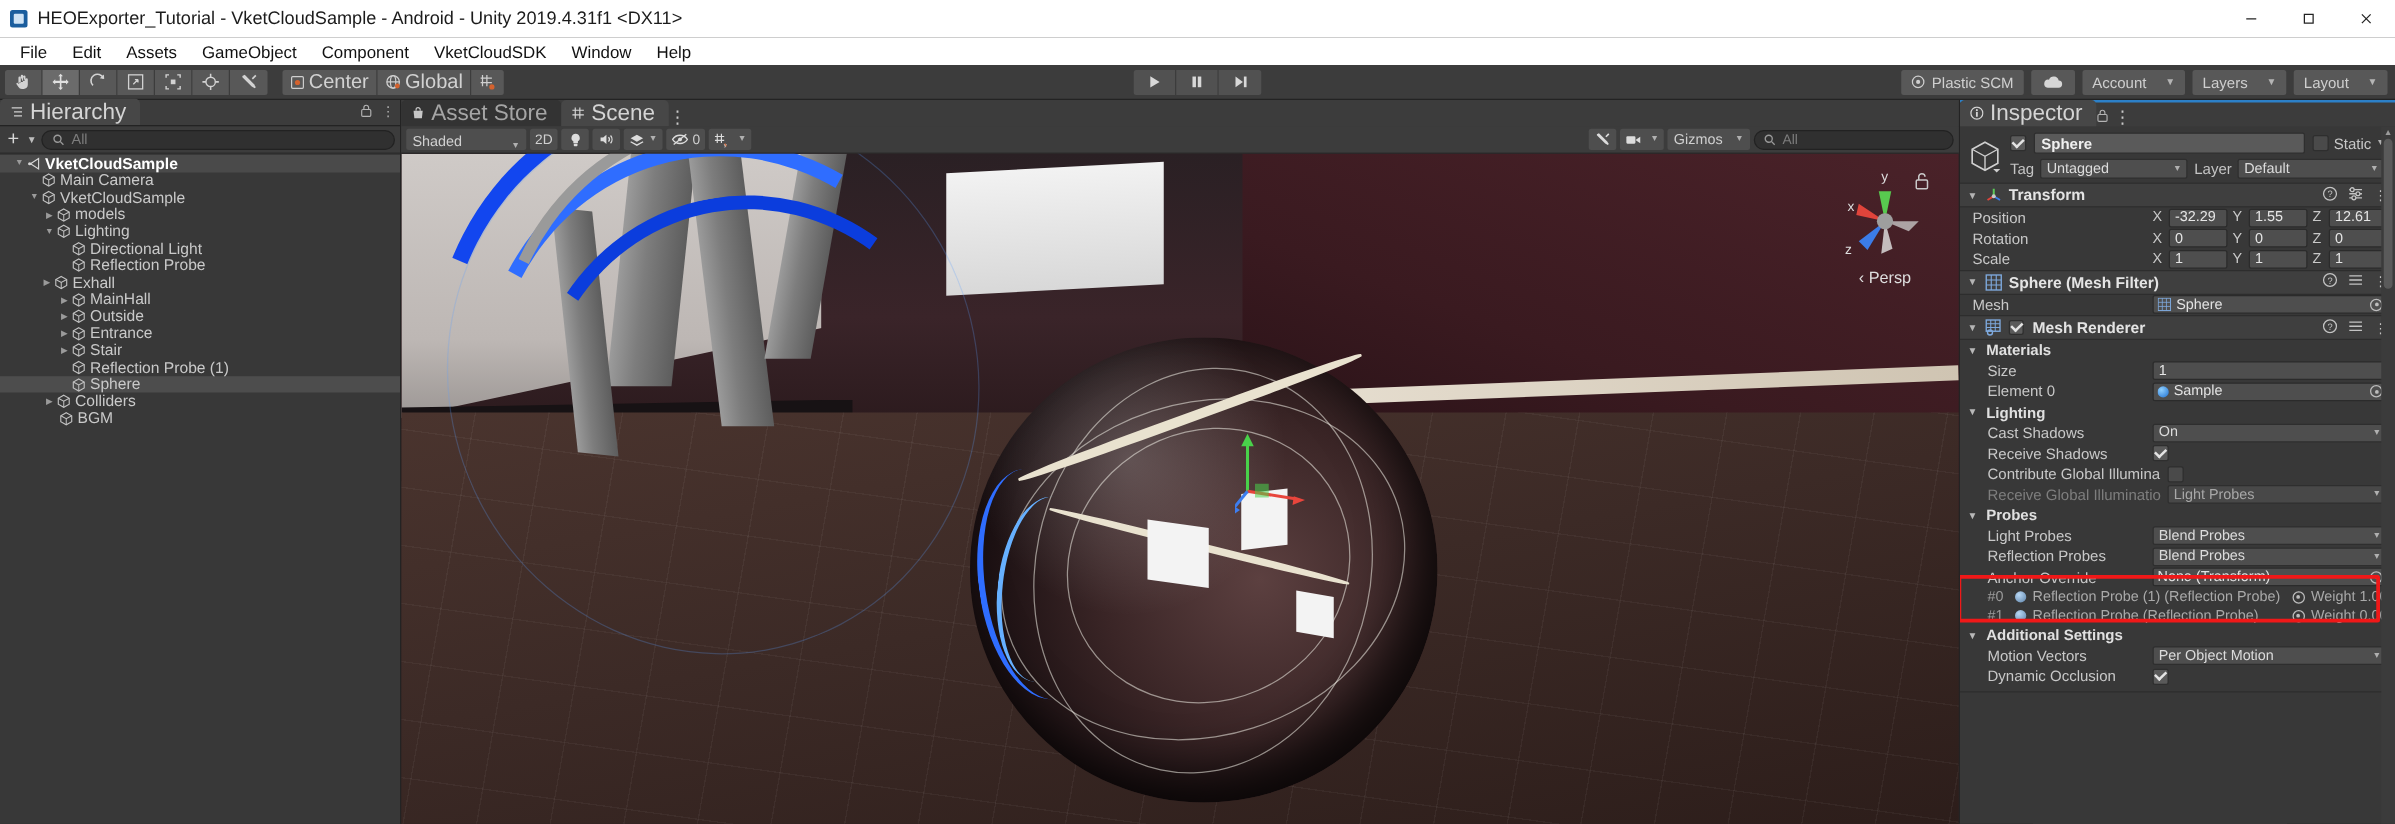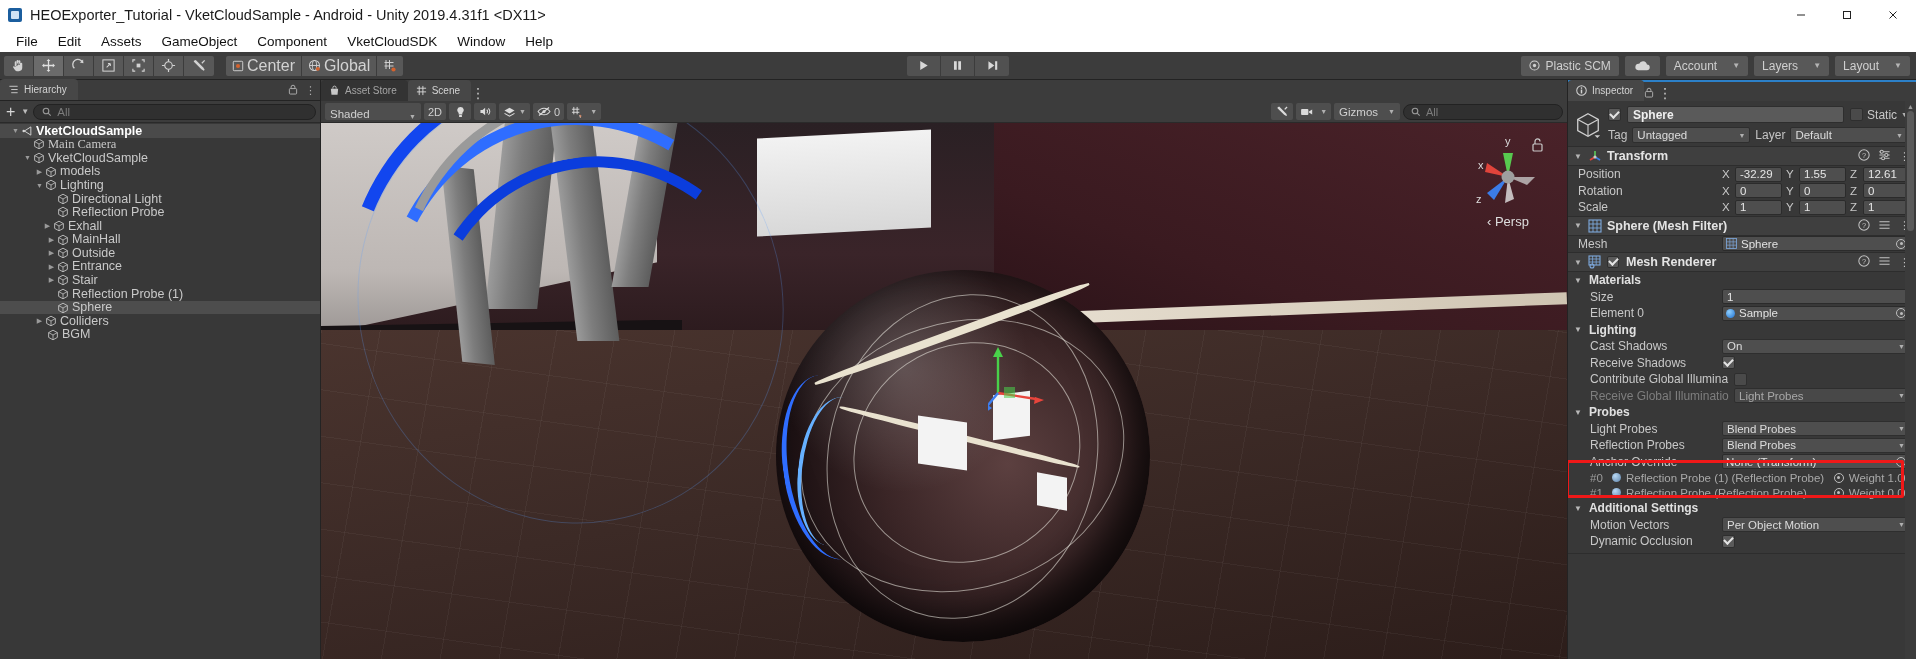--- a/index.html
+++ b/index.html
@@ -48,21 +48,21 @@
 
   
   .main{ display:flex; height:589px; background:#232323; }
 
   
   .hierarchy{ width:321px; background:#383838; display:flex; flex-direction:column;
               border-right:1px solid #232323; }
   .panel-tabs{ height:21px; background:#3c3c3c; display:flex; align-items:flex-end;
                position:relative; border-bottom:1px solid #232323;}
   .ptab{ height:21px; background:#474747; display:flex;align-items:center;gap:5px;
-         padding:0 11px 0 8px; font-size:10px; color:#d4d4d4;
+         padding:0 11px 0 8px; font-size:18px; color:#d4d4d4;
          border-radius:4px 4px 0 0;}
   .ptab.inactive{ background:#333333; color:#a5a5a5;}
   .panel-tabs .tab-right{ position:absolute; right:4px; bottom:3px; display:flex; gap:7px;
          color:#b0b0b0; font-size:11px;}
   .h-toolbar{ height:22px; background:#3c3c3c; display:flex; align-items:center;
               gap:4px; padding:0 4px; border-bottom:1px solid #2a2a2a;}
   .plus{ color:#d8d8d8; font-size:16px; line-height:1; padding:0 2px;}
   .mini-caret{ font-size:8px; color:#bdbdbd;}
   .h-search{ flex:1; height:16px; background:#303030; border-radius:8px;
              display:flex; align-items:center; padding:0 8px; gap:5px;
@@ -398,21 +398,21 @@
         <div class="trow sel" style="padding-left: 10px;">
           <span class="tw">▼</span>
           <span style="display: flex; align-items: center;">
             <svg class="cube" viewBox="0 0 14 14">
               <path d="M11.5 2.2L4 7l7.5 4.8z" fill="none" stroke="#d6d6d6" stroke-width="1.1"></path>
               <circle cx="3.2" cy="7" r="1.5" fill="#d6d6d6"></circle>
             </svg>
           </span>
           <span class="tlbl" style="font-weight: bold; color: rgb(255, 255, 255);">VketCloudSample</span>
         </div>
-        <div class="trow" style="padding-left: 22px; font-family: Liberation Serif, serif;">
+        <div class="trow" style="padding-left: 22px;">
           <span class="tw"></span>
           <span style="display: flex; align-items: center;">
             <svg class="cube" viewBox="0 0 14 14">
               <path d="M7 1.4l5.1 2.8v5.6L7 12.6 1.9 9.8V4.2z" fill="none" stroke="#c2c2c2" stroke-width="1.05"></path>
               <path d="M1.9 4.2L7 7l5.1-2.8M7 7v5.6" fill="none" stroke="#c2c2c2" stroke-width=".95"></path>
             </svg>
           </span>
           <span class="tlbl">Main Camera</span>
         </div>
         <div class="trow" style="padding-left: 22px;">
@@ -458,21 +458,21 @@
         <div class="trow" style="padding-left: 46px;">
           <span class="tw"></span>
           <span style="display: flex; align-items: center;">
             <svg class="cube" viewBox="0 0 14 14">
               <path d="M7 1.4l5.1 2.8v5.6L7 12.6 1.9 9.8V4.2z" fill="none" stroke="#c2c2c2" stroke-width="1.05"></path>
               <path d="M1.9 4.2L7 7l5.1-2.8M7 7v5.6" fill="none" stroke="#c2c2c2" stroke-width=".95"></path>
             </svg>
           </span>
           <span class="tlbl">Reflection Probe</span>
         </div>
-        <div class="trow" style="padding-left: 42px;">
+        <div class="trow" style="padding-left: 32px;">
           <span class="tw">▶</span>
           <span style="display: flex; align-items: center;">
             <svg class="cube" viewBox="0 0 14 14">
               <path d="M7 1.4l5.1 2.8v5.6L7 12.6 1.9 9.8V4.2z" fill="none" stroke="#c2c2c2" stroke-width="1.05"></path>
               <path d="M1.9 4.2L7 7l5.1-2.8M7 7v5.6" fill="none" stroke="#c2c2c2" stroke-width=".95"></path>
             </svg>
           </span>
           <span class="tlbl">Exhall</span>
         </div>
         <div class="trow" style="padding-left: 46px;">

